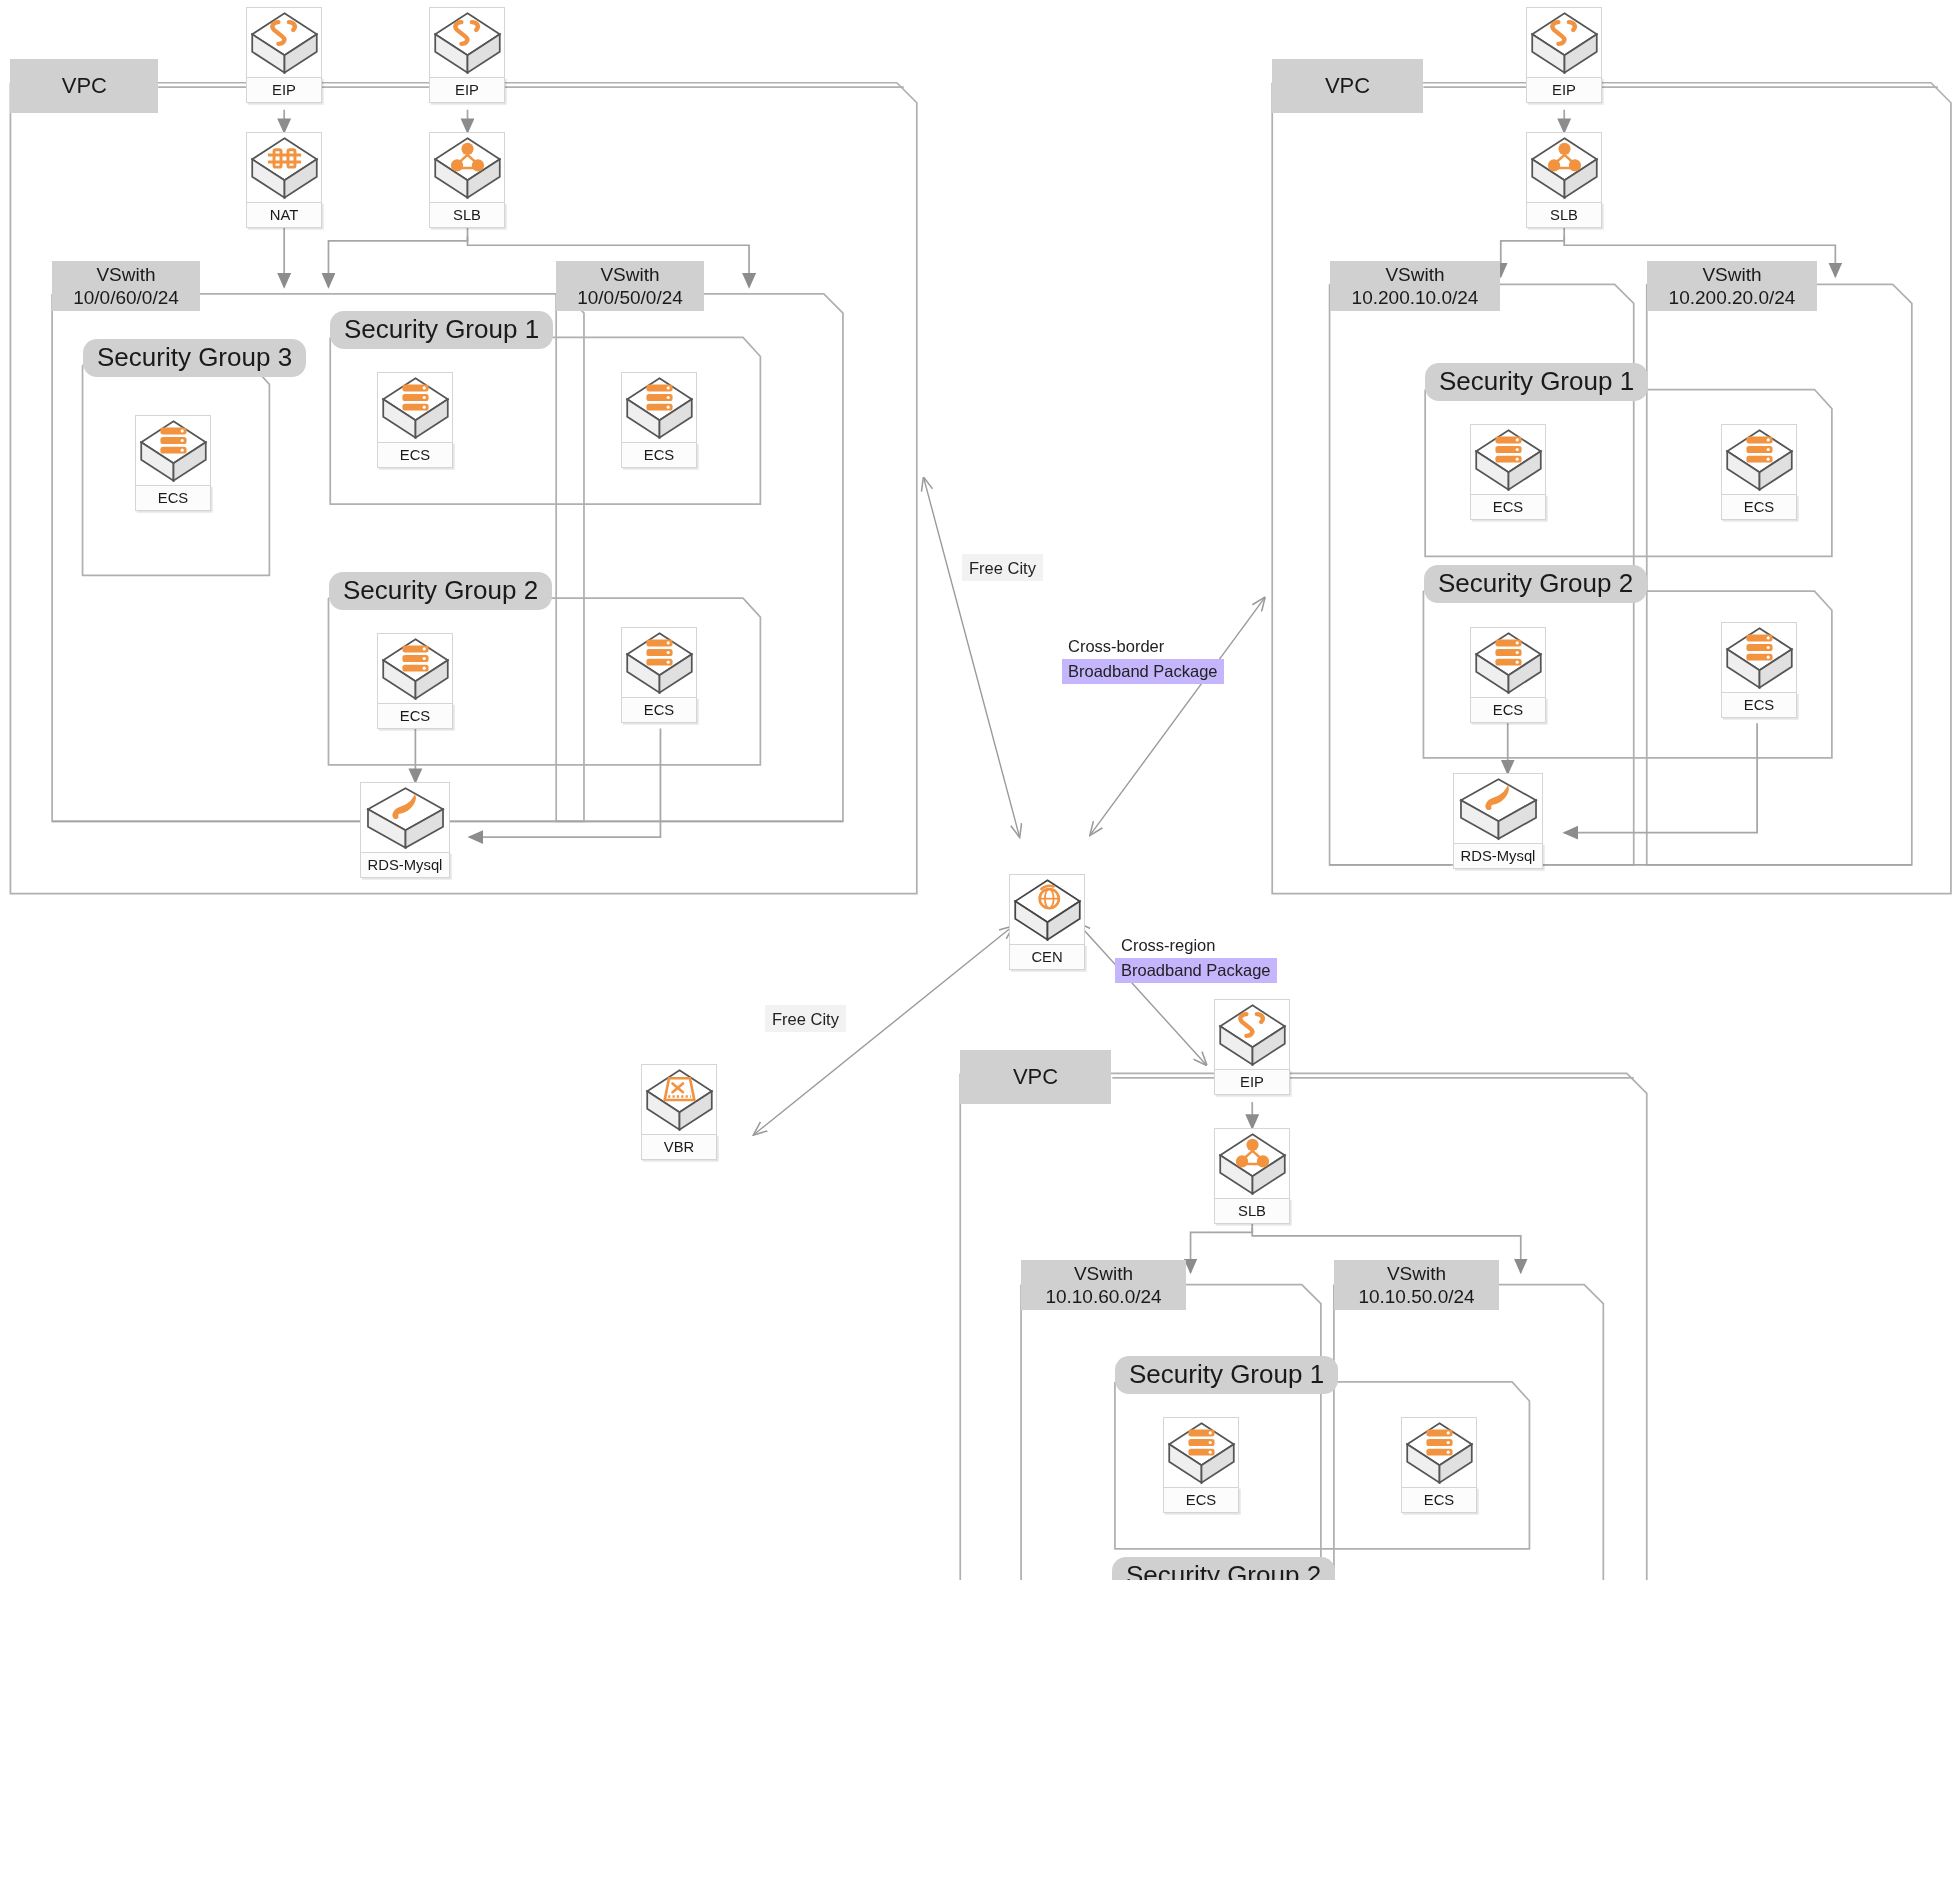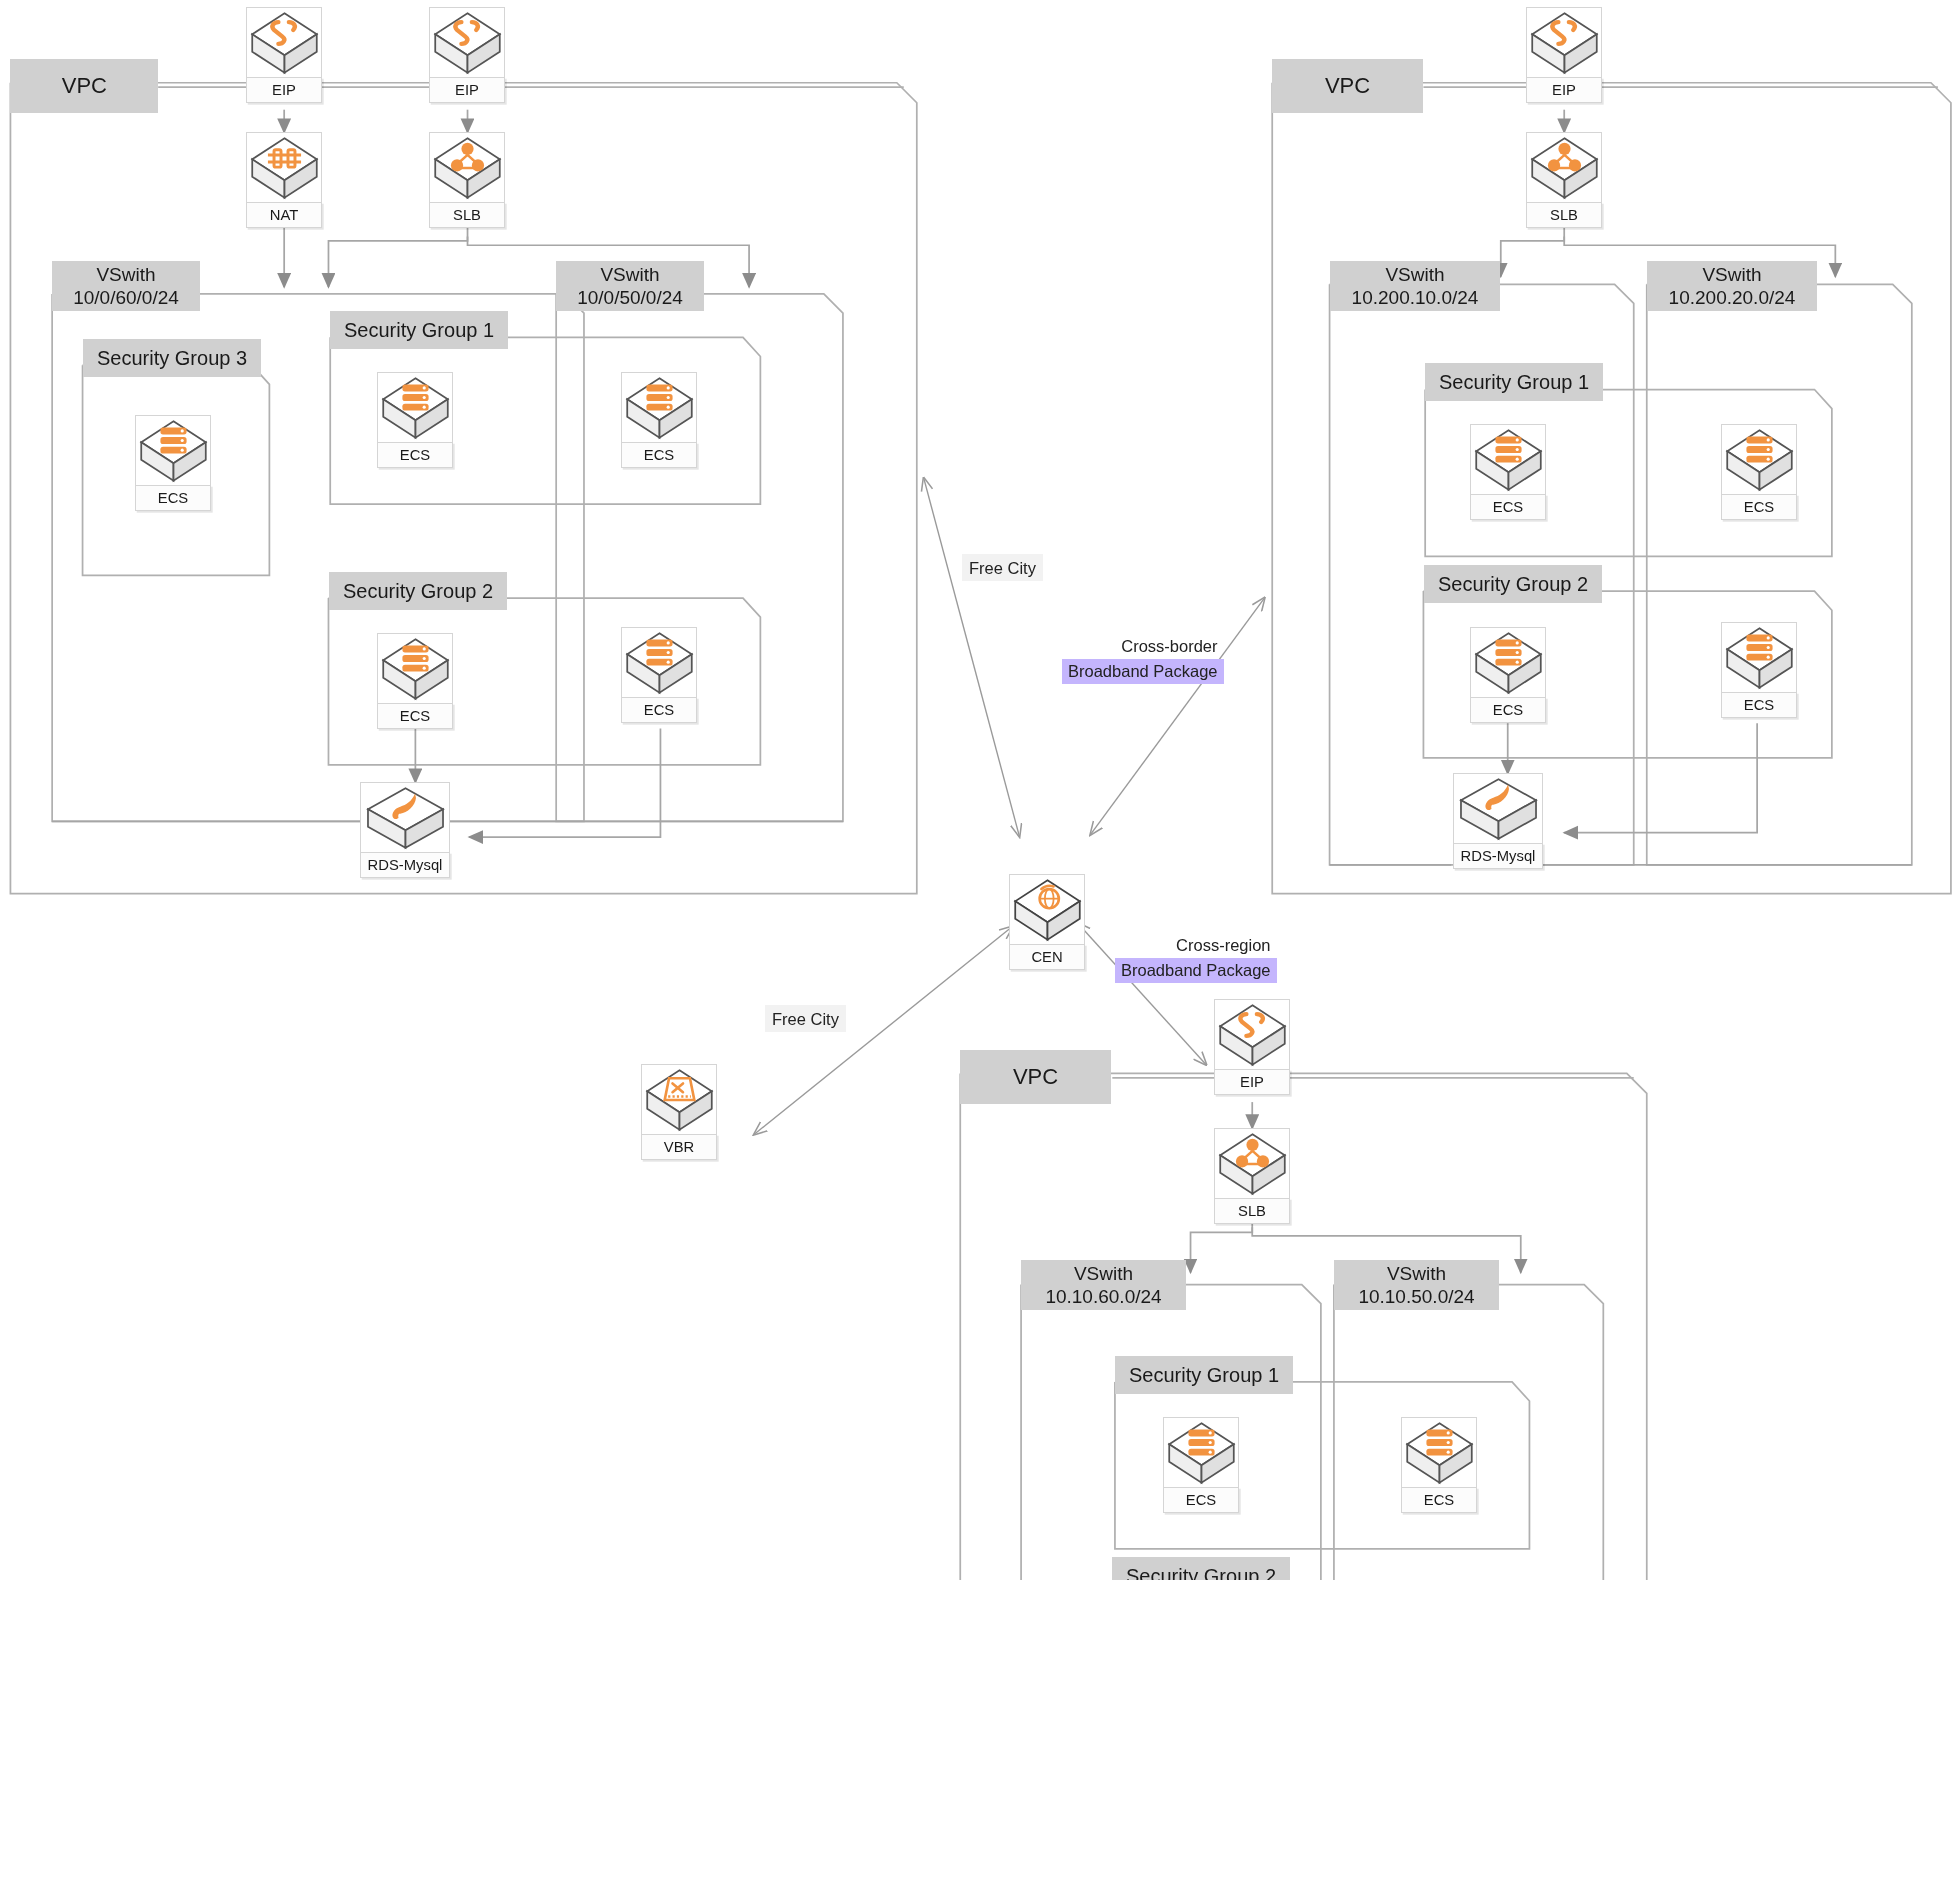--- a/index.html
+++ b/index.html
@@ -33,21 +33,21 @@
     flex-direction:column;
     align-items:center;
     justify-content:center;
     text-align:center;
     line-height:1.22;
     box-sizing:border-box;
     white-space:nowrap;
   }
   .tag.vpc-tag{ font-size:22px; }
   .tag.vsw-tag{ font-size:19px; padding:4.3px 12px;text-align:center; }
-  .tag.sg-tag{ font-size:20px; padding:5.2px 14px; }
+  .tag.sg-tag{ font-size:26px; padding:5.2px 14px;border-radius:14px; }
   .tag .l1,.tag .l2{ display:block; }
 
   
   .node{
     position:absolute;
     width:76px;
   }
   .node .cube{
     width:76px; height:71px;
     background:#ffffff;
@@ -73,21 +73,21 @@
 
   
   .edge-label{
     position:absolute;
     background:#f2f2f2;
     font-size:16.5px;
     color:#222;
     padding:2.6px 7px;
     white-space:nowrap;
     line-height:1.35;
-    text-align:right;
+    text-align:left;
   }
   .edge-label.two{
     background:none;
     padding:0;
   }
   .edge-label.two span{
     display:block;
     background:#c4b5fd;
     padding:1.7px 6px;
   }

